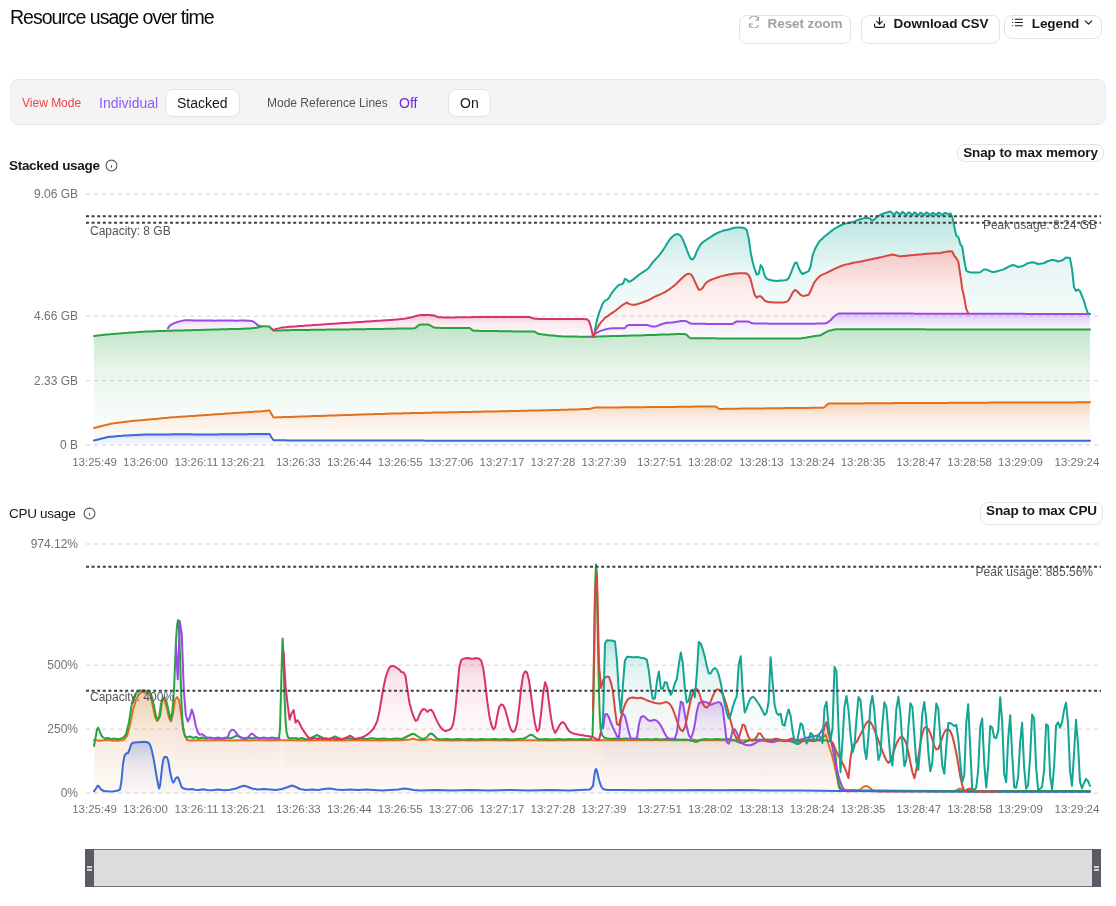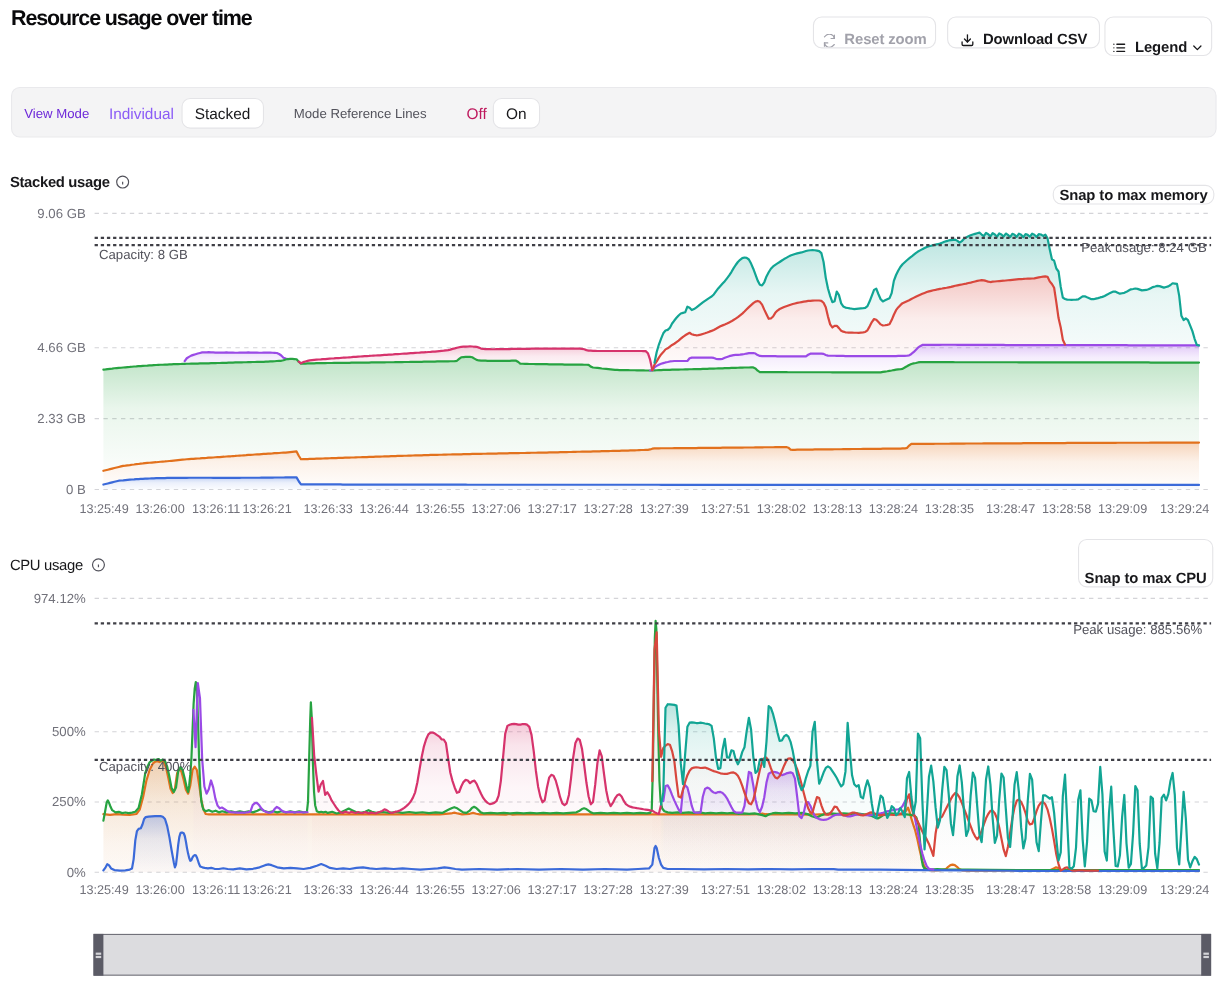--- a/index.html
+++ b/index.html
@@ -1,70 +1,70 @@
 <!DOCTYPE html>
 <html><head><meta charset="utf-8"><style>
 *{margin:0;padding:0;box-sizing:border-box}
 html,body{width:1116px;height:906px;background:#fff;font-family:"Liberation Sans",sans-serif;overflow:hidden}
 #page{position:relative;width:1116px;height:906px}
-.btn{position:absolute;display:flex;align-items:flex-end;justify-content:center;gap:8px;background:#fff;border:1px solid #e4e4e7;border-radius:8px;font-size:13.5px;font-weight:700;letter-spacing:-0.1px;color:#18181b}
+.btn{position:absolute;display:flex;align-items:flex-start;justify-content:center;gap:8px;background:#fff;border:1px solid #e4e4e7;border-radius:8px;font-size:13.5px;font-weight:700;letter-spacing:-0.1px;color:#18181b}
 .pill{display:inline-flex;align-items:center;background:#fff;border:1px solid #e4e4e7;border-radius:8px;font-size:14px;color:#18181b;font-weight:400;padding:0 11px;height:28px}
 </style></head><body>
 <div id="page">
-<div style="position:absolute;left:10px;top:6px;font-size:19.5px;font-weight:700;letter-spacing:-1.0px;color:#09090b">Resource usage over time</div>
+<div style="position:absolute;left:10px;top:6px;font-size:19.5px;font-weight:400;letter-spacing:-1.0px;color:#09090b">Resource usage over time</div>
 
 <div class="btn" style="left:739px;top:15px;width:112px;height:29px;color:#a1a1aa">
       <svg width="12" height="12" viewBox="0 0 24 24" fill="none" stroke="#a1a1aa" stroke-width="2.2" stroke-linecap="round" stroke-linejoin="round">
         <path d="M21 2v6h-6"></path>
         <path d="M21 8a9 9 0 0 0-15-5.7L3 5"></path>
         <path d="M3 22v-6h6"></path>
         <path d="M3 16a9 9 0 0 0 15 5.7L21 19"></path>
       </svg>
       <span>Reset zoom</span>
     </div>
 <div class="btn" style="left:861px;top:15px;width:139px;height:29px">
       <svg width="13" height="13" viewBox="0 0 24 24" fill="none" stroke="#18181b" stroke-width="2.2" stroke-linecap="round" stroke-linejoin="round">
         <path d="M21 15v4a2 2 0 0 1-2 2H5a2 2 0 0 1-2-2v-4"></path>
         <polyline points="7 10 12 15 17 10"></polyline>
         <line x1="12" y1="15" x2="12" y2="3"></line>
       </svg>
       <span>Download CSV</span>
     </div>
-<div class="btn" style="left:1004px;top:15px;width:98px;height:36px">
+<div class="btn" style="left:1004px;top:15px;width:98px;height:24px">
       <svg width="13" height="13" viewBox="0 0 24 24" fill="none" stroke="#18181b" stroke-width="2.2" stroke-linecap="round" stroke-linejoin="round">
         <line x1="8" y1="6" x2="21" y2="6"></line>
         <line x1="8" y1="12" x2="21" y2="12"></line>
         <line x1="8" y1="18" x2="21" y2="18"></line>
         <line x1="3" y1="6" x2="3.01" y2="6"></line>
         <line x1="3" y1="12" x2="3.01" y2="12"></line>
         <line x1="3" y1="18" x2="3.01" y2="18"></line>
       </svg>
       <span>Legend</span>
       <span style="margin-left:-5px;display:flex">
         <svg width="13" height="13" viewBox="0 0 24 24" fill="none" stroke="#18181b" stroke-width="2.2" stroke-linecap="round" stroke-linejoin="round">
           <polyline points="6 9 12 15 18 9"></polyline>
         </svg>
       </span>
     </div>
 
 <div style="position:absolute;left:10px;top:79px;width:1096px;height:46px;background:#f4f4f5;border:1px solid #e9e9ec;border-radius:8px"></div>
-<div style="position:absolute;left:22px;top:96px;font-size:12px;color:#6d28d9">View Mode</div>
+<div style="position:absolute;left:22px;top:96px;font-size:12px;color:#ef4444">View Mode</div>
 <div style="position:absolute;left:99px;top:95px;font-size:14px;color:#8b5cf6">Individual</div>
 <div class="pill" style="position:absolute;left:165px;top:89px">Stacked</div>
 <div style="position:absolute;left:267px;top:96px;font-size:12px;color:#52525b">Mode Reference Lines</div>
-<div style="position:absolute;left:424px;top:95px;font-size:14px;color:#be185d">Off</div>
+<div style="position:absolute;left:399px;top:95px;font-size:14px;color:#6d28d9">Off</div>
 <div class="pill" style="position:absolute;left:448px;top:89px">On</div>
 
 <div style="position:absolute;left:9px;top:158px;font-size:13.5px;font-weight:700;letter-spacing:-0.3px;color:#18181b">Stacked usage</div>
 <svg style="position:absolute;left:105px;top:159px" width="13" height="13" viewBox="0 0 24 24" fill="none" stroke="#52525b" stroke-width="2">
       <circle cx="12" cy="12" r="10"></circle>
       <line x1="12" y1="16" x2="12" y2="11.5"></line>
       <line x1="12" y1="8" x2="12.01" y2="8"></line>
     </svg>
-<div class="btn" style="left:957px;top:168px;width:147px;height:18px">Snap to max memory</div>
+<div class="btn" style="left:957px;top:144px;width:147px;height:18px">Snap to max memory</div>
 
 <svg width="1116" height="290" viewBox="0 185 1116 290" font-family="Liberation Sans, sans-serif" style="position:absolute;left:0;top:185px">
       <defs>
         <linearGradient id="gm_blue" x1="0" y1="0" x2="0" y2="1">
           <stop offset="0" stop-color="#3b6ad9" stop-opacity="0.3"></stop>
           <stop offset="0.45" stop-color="#3b6ad9" stop-opacity="0.1"></stop>
           <stop offset="1" stop-color="#3b6ad9" stop-opacity="0.02"></stop>
         </linearGradient>
         <linearGradient id="gm_orange" x1="0" y1="0" x2="0" y2="1">
           <stop offset="0" stop-color="#e2711d" stop-opacity="0.3"></stop>
@@ -145,21 +145,21 @@
       <text x="1020.5" y="466" text-anchor="middle" font-size="11.5" fill="#71717a">13:29:09</text>
       <text x="1077" y="466" text-anchor="middle" font-size="11.5" fill="#71717a">13:29:24</text>
     </svg>
 
 <div style="position:absolute;left:9px;top:506px;font-size:13.5px;font-weight:400;letter-spacing:-0.3px;color:#18181b">CPU usage</div>
 <svg style="position:absolute;left:83px;top:507px" width="13" height="13" viewBox="0 0 24 24" fill="none" stroke="#52525b" stroke-width="2">
       <circle cx="12" cy="12" r="10"></circle>
       <line x1="12" y1="16" x2="12" y2="11.5"></line>
       <line x1="12" y1="8" x2="12.01" y2="8"></line>
     </svg>
-<div class="btn" style="left:980px;top:490px;width:123px;height:44px">Snap to max CPU</div>
+<div class="btn" style="left:980px;top:502px;width:123px;height:23px">Snap to max CPU</div>
 
 <svg width="1116" height="290" viewBox="0 532 1116 290" font-family="Liberation Sans, sans-serif" style="position:absolute;left:0;top:532px">
       <defs>
         <linearGradient id="gc_blue" x1="0" y1="0" x2="0" y2="1">
           <stop offset="0" stop-color="#3b6ad9" stop-opacity="0.3"></stop>
           <stop offset="0.4" stop-color="#3b6ad9" stop-opacity="0.1"></stop>
           <stop offset="1" stop-color="#3b6ad9" stop-opacity="0.01"></stop>
         </linearGradient>
         <linearGradient id="gc_orange" x1="0" y1="0" x2="0" y2="1">
           <stop offset="0" stop-color="#e2711d" stop-opacity="0.32"></stop>

